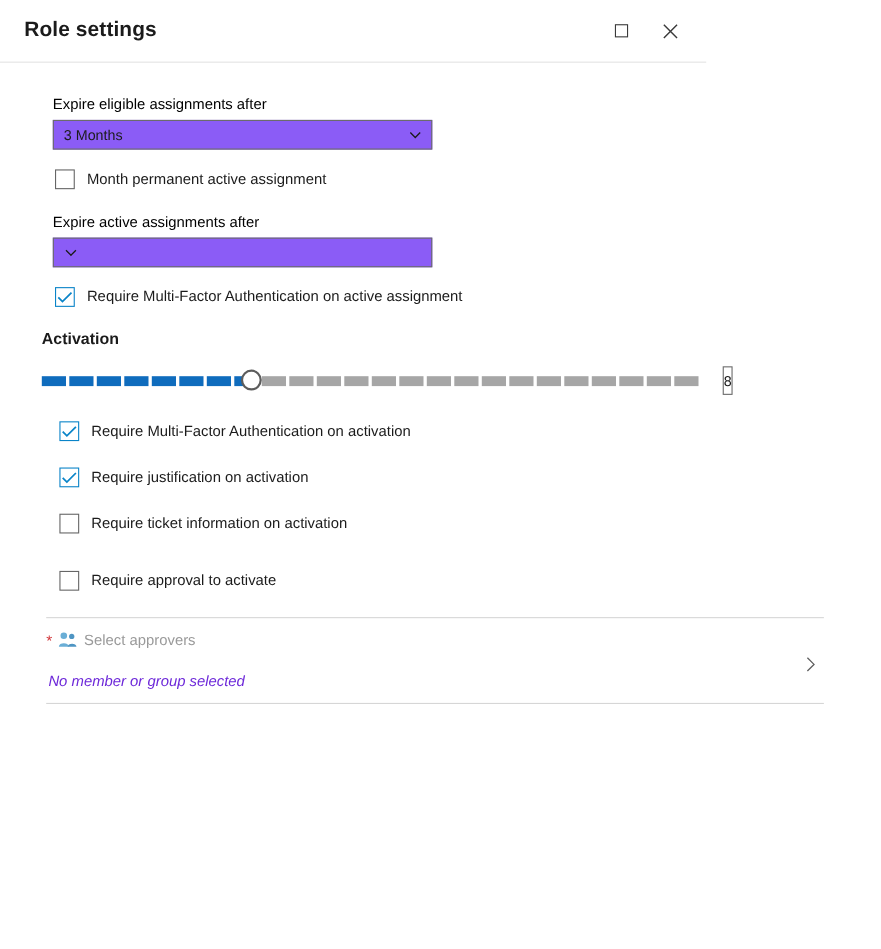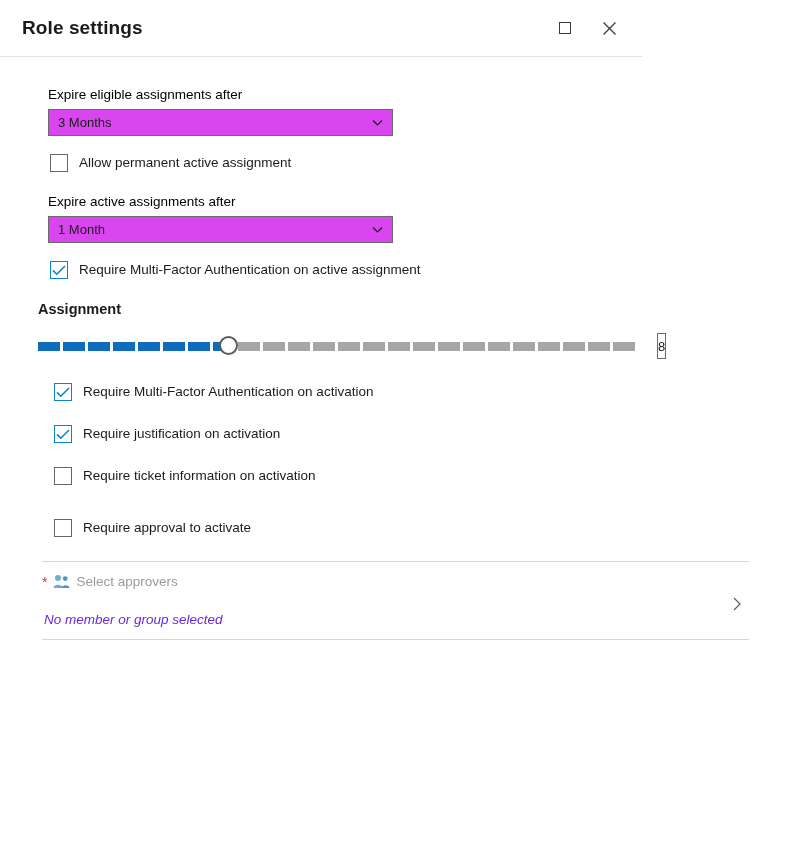--- a/index.html
+++ b/index.html
@@ -109,21 +109,21 @@
   .field-label {
     font-size: 13.5px;
     color: #000000;
     margin-bottom: 7px;
   }
   .select {
     width: 345px;
     height: 27px;
     border: 1px solid #6b6b6b;
     box-sizing: border-box;
-    background: #d946ef;
+    background: #8b5cf6;
     display: flex;
     align-items: center;
     padding: 0 8px 0 9px;
     font-size: 13px;
     color: #1b1b1b;
     cursor: pointer;
     position: relative;
   }
   .select .sel-val { flex: 1; }
   .chev {
@@ -260,44 +260,43 @@
       <div class="select">
         <span class="sel-val">3 Months</span>
         <svg class="chev" viewBox="0 0 13 13" aria-hidden="true">
           <path d="M2 4.5 L6.5 9 L11 4.5" stroke="#1b1b1b" stroke-width="1.2" fill="none"></path>
         </svg>
       </div>
     </div>
 
     <div class="row">
       <span class="cb"></span>
-      <span class="cb-label">Allow permanent active assignment</span>
+      <span class="cb-label">Month permanent active assignment</span>
     </div>
 
     <div class="field">
       <div class="field-label">Expire active assignments after</div>
       <div class="select">
-        <span class="sel-val">1 Month</span>
         <svg class="chev" viewBox="0 0 13 13" aria-hidden="true">
           <path d="M2 4.5 L6.5 9 L11 4.5" stroke="#1b1b1b" stroke-width="1.2" fill="none"></path>
         </svg>
       </div>
     </div>
 
     <div class="row">
       <span class="cb accent">
         <svg width="14" height="11" viewBox="0 0 14 11" aria-hidden="true">
           <path d="M1 5.4 L4.8 9.2 L13 1" stroke="#0a84c8" stroke-width="1.6" fill="none"></path>
         </svg>
       </span>
       <span class="cb-label">Require Multi-Factor Authentication on active assignment</span>
     </div>
 
 
-    <div class="section-title activation">Assignment</div>
+    <div class="section-title activation">Activation</div>
 
 
     <div class="slider-row">
       <div class="track" id="slider-track">
         <div class="tick on"></div>
           <div class="tick on"></div>
           <div class="tick on"></div>
           <div class="tick on"></div>
           <div class="tick on"></div>
           <div class="tick on"></div>

